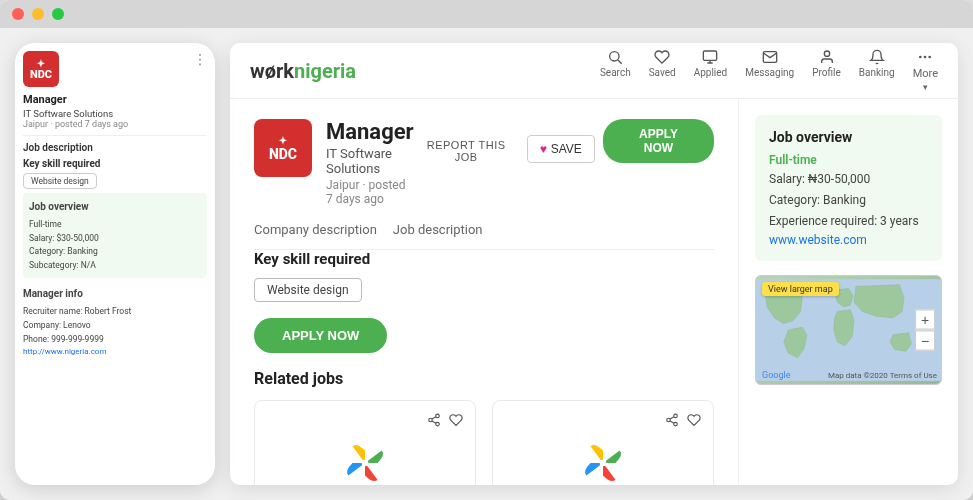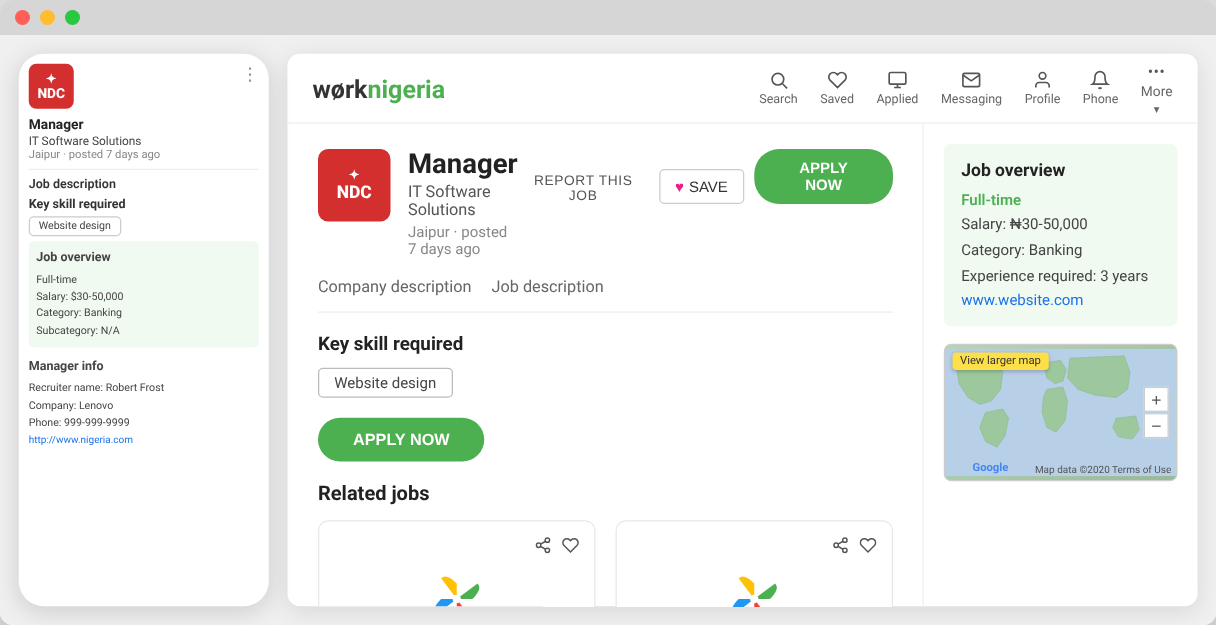--- a/index.html
+++ b/index.html
@@ -203,21 +203,20 @@
     }
     .logo {
       font-size: 20px;
       font-weight: 700;
       color: #333;
       margin-right: auto;
     }
     .nav-items {
       display: flex;
       gap: 18px;
-      align-items: center;
     }
     .nav-item {
       display: flex;
       flex-direction: column;
       align-items: center;
       font-size: 10px;
       color: #666;
       cursor: pointer;
       gap: 2px;
     }
@@ -329,21 +328,20 @@
       padding: 8px 20px;
       font-size: 12px;
       font-weight: 600;
       cursor: pointer;
     }
 
     
     .section-links {
       display: flex;
       gap: 16px;
-      margin-bottom: 16px;
       border-bottom: 1px solid #eee;
       padding-bottom: 8px;
       align-items: center;
     }
     .section-link {
       font-size: 13px;
       color: #666;
       cursor: pointer;
       padding-bottom: 4px;
     }
@@ -492,24 +490,24 @@
     .map-footer {
       position: absolute;
       bottom: 4px;
       right: 4px;
       font-size: 8px;
       color: #555;
     }
     .map-google-logo {
       position: absolute;
       bottom: 4px;
-      left: 22px;
+      left: 6px;
       font-size: 9px;
       color: #4285f4;
-      font-weight: 700;
+      font-weight: 400;
     }
     
     .map-bg {
       width: 100%;
       height: 100%;
       background: linear-gradient(135deg, #b8d4b8 0%, #a8c8a8 50%, #98b898 100%);
       position: relative;
     }
 
     
@@ -609,21 +607,21 @@
                 <path d="M20 21v-2a4 4 0 0 0-4-4H8a4 4 0 0 0-4 4v2"></path>
                 <circle cx="12" cy="7" r="4"></circle>
               </svg>
             <span>Profile</span>
           </div>
           <div class="nav-item">
             <svg viewBox="0 0 24 24" fill="none" stroke="#555" stroke-width="2">
                 <path d="M18 8A6 6 0 0 0 6 8c0 7-3 9-3 9h18s-3-2-3-9"></path>
                 <path d="M13.73 21a2 2 0 0 1-3.46 0"></path>
               </svg>
-            <span>Phone</span>
+            <span>Banking</span>
           </div>
           <div class="nav-item nav-item-more">
             <svg viewBox="0 0 24 24" fill="none" stroke="#555" stroke-width="2" width="16" height="16">
                 <circle cx="5" cy="12" r="1"></circle>
                 <circle cx="12" cy="12" r="1"></circle>
                 <circle cx="19" cy="12" r="1"></circle>
               </svg>
             <span>More</span>
             <span style="font-size:9px">▾</span>
           </div>

